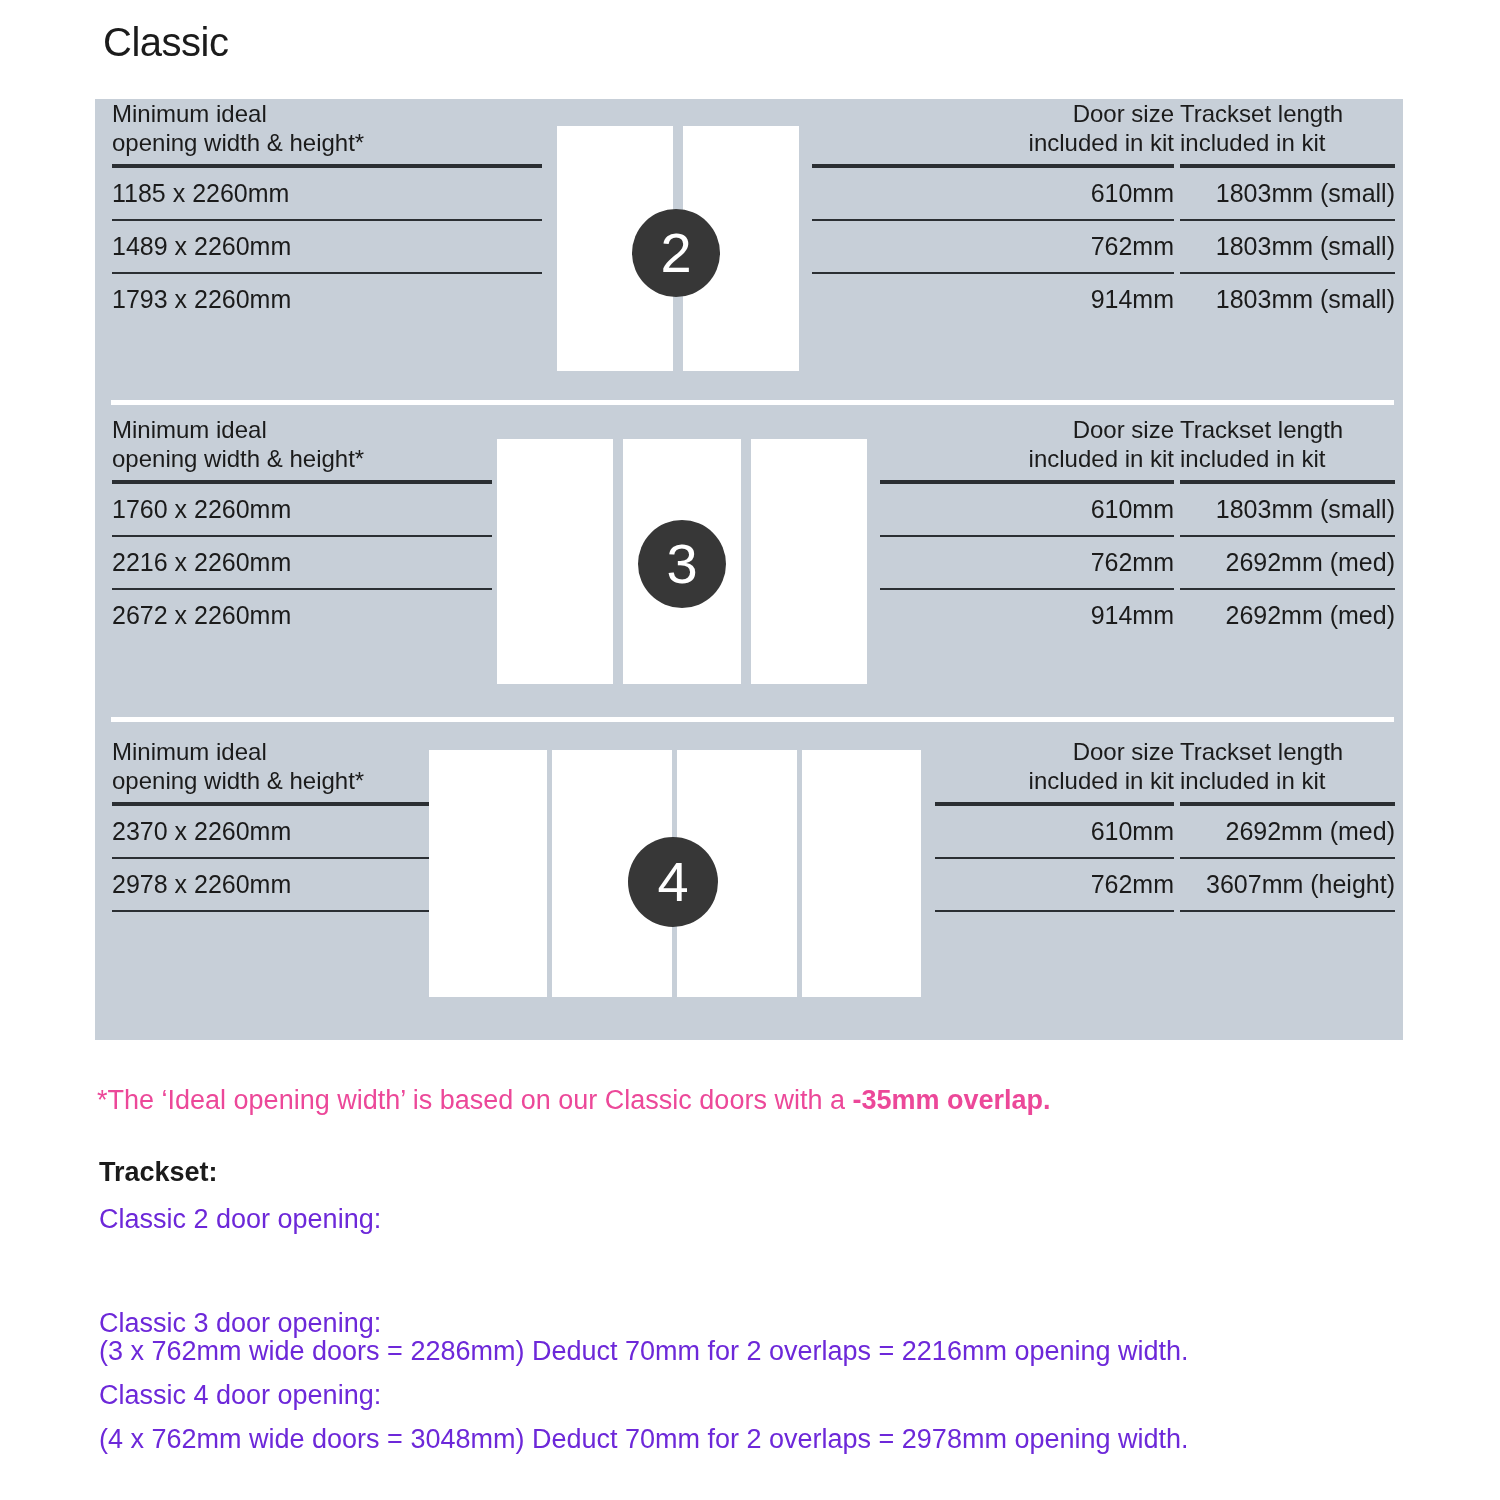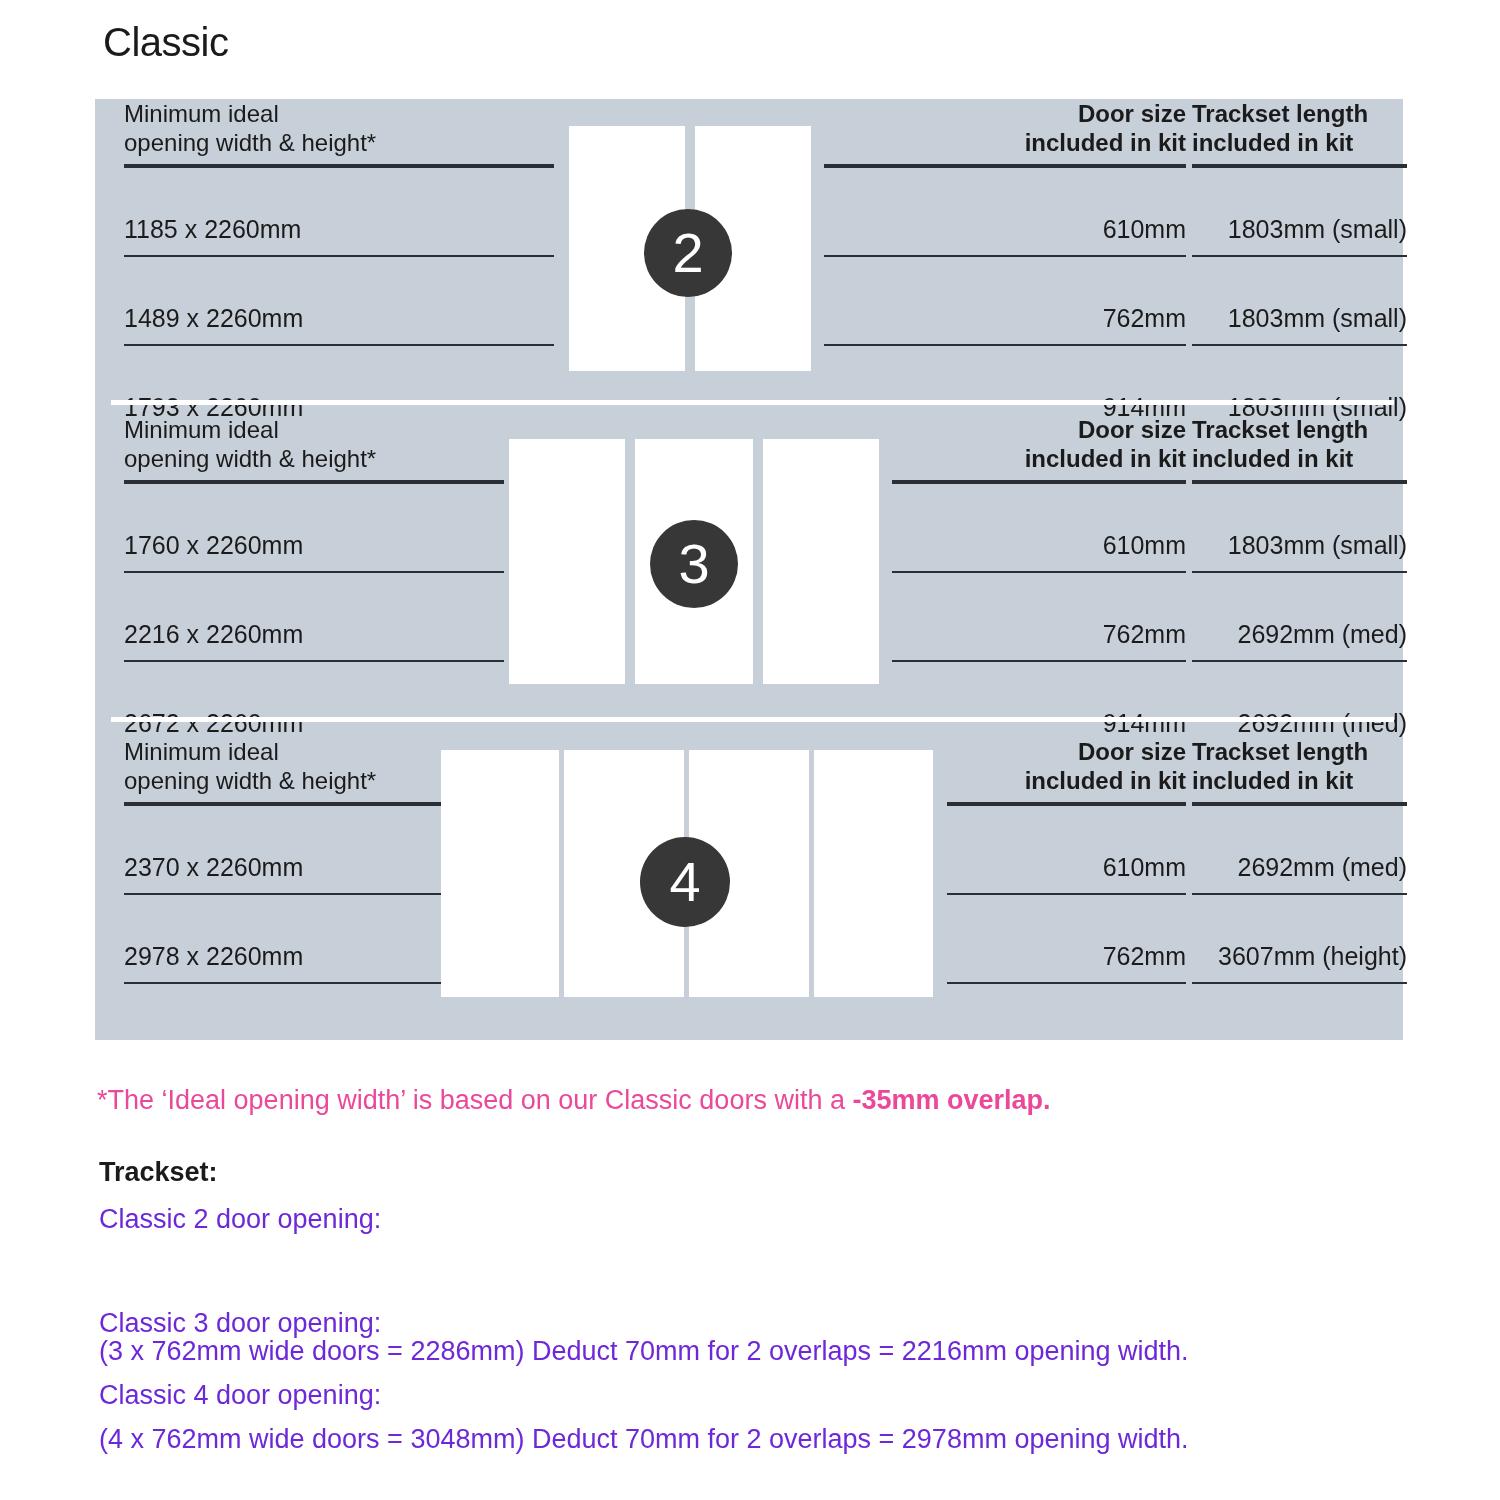--- a/index.html
+++ b/index.html
@@ -46,21 +46,21 @@
     position: absolute;
     left: 16px;
     right: 9px;
     height: 5px;
     background: #ffffff;
   }
 
   
   .section {
     position: absolute;
-    left: 12px;
+    left: 0;
     width: 100%;
   }
 
   
   .col {
     position: absolute;
     top: 0;
   }
 
   .col-head {
@@ -79,26 +79,25 @@
   .rule-thin {
     height: 2px;
     background: #2b2f33;
   }
 
   .row-val {
     font-size: 25px;
     line-height: 25px;
     color: #1b1b1b;
     padding: 13px 0 13px 0;
-    margin-top: 36px;
   }
 
   .col-left .row-val { text-align: left; }
   .col-right .row-val { text-align: right; }
-  .col-head-right { text-align: left; font-weight: bold; }
+  .col-head-right { text-align: left; }
 
   
   .doors {
     position: absolute;
     display: flex;
   }
   .door {
     background: #ffffff;
     height: 100%;
   }

